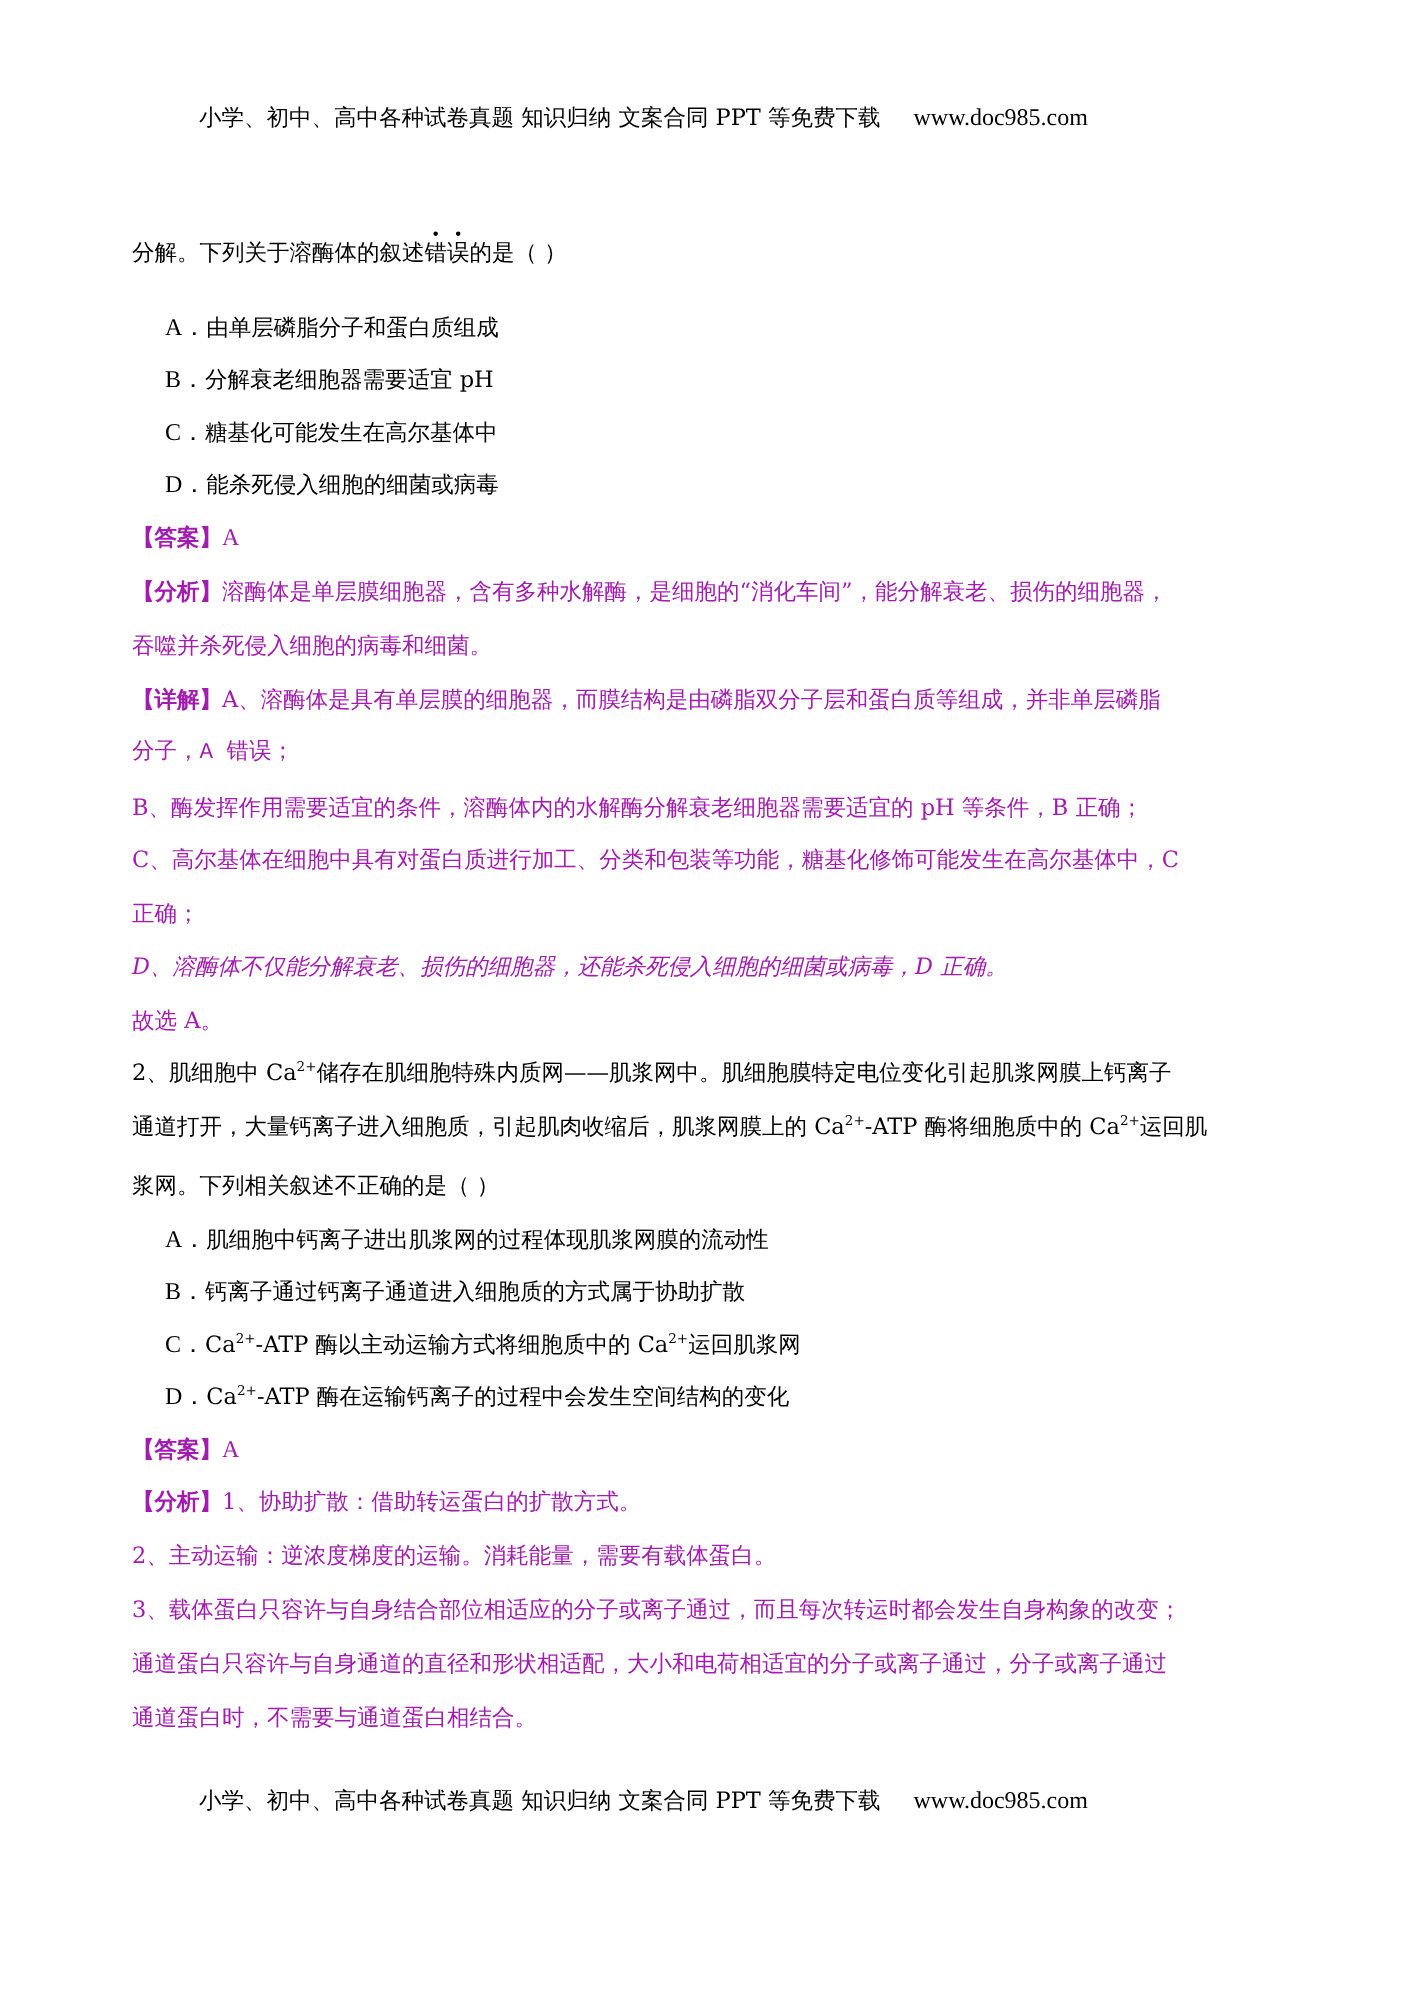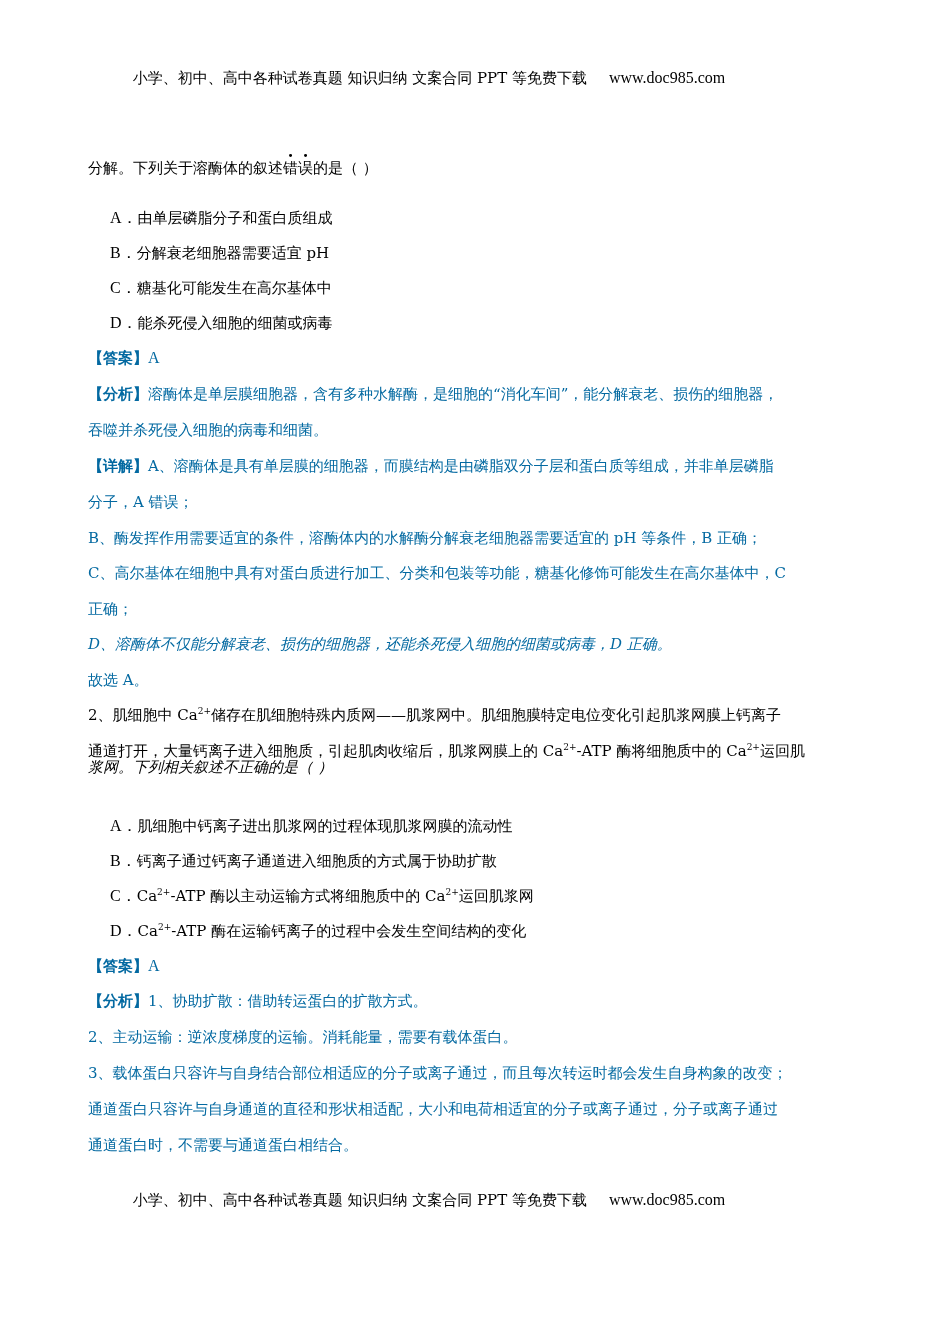--- a/index.html
+++ b/index.html
@@ -15,21 +15,21 @@
     letter-spacing: 0px;
   }
   .header { top: 69px; }
   .footer { top: 1191px; }
   .header .url, .footer .url { margin-left: 22px; font-family: "Liberation Serif", serif; font-size: 16px; }
   .line {
     position: absolute; left: 88px; font-size: 15px; white-space: nowrap;
     line-height: 20px;
   }
   .indent { left: 110px; }
-  .red { color: #0369a1; }
+  .red { color: #a21caf; }
   .bold { font-weight: bold; }
   sup { font-size: 9px; vertical-align: 6px; line-height: 0; }
   .emph { position: relative; }
   .emph::before {
     content: "·"; position: absolute; top: -13px; left: 50%;
     transform: translateX(-50%); font-size: 16px; font-weight: bold;
   }
   .latin { font-family: "Liberation Serif", serif; font-size: 16px; }
 </style>
 </head>
@@ -47,30 +47,30 @@
 <div class="line indent" style="top:243px;"><span class="latin">B．</span><span>分解衰老细胞器需要适宜 pH</span></div>
 <div class="line indent" style="top:278px;"><span class="latin">C．</span><span>糖基化可能发生在高尔基体中</span></div>
 <div class="line indent" style="top:313px;"><span class="latin">D．</span><span>能杀死侵入细胞的细菌或病毒</span></div>
 
 <div class="line red" style="top:348px;"><span class="bold">【答案】</span><span class="latin">A</span></div>
 
 <div class="line red" style="top:384px;"><span class="bold">【分析】</span><span>溶酶体是单层膜细胞器，含有多种水解酶，是细胞的“消化车间”，能分解衰老、损伤的细胞器，</span></div>
 <div class="line red" style="top:420px;">吞噬并杀死侵入细胞的病毒和细菌。</div>
 
 <div class="line red" style="top:456px;"><span class="bold">【详解】</span><span>A、溶酶体是具有单层膜的细胞器，而膜结构是由磷脂双分子层和蛋白质等组成，并非单层磷脂</span></div>
-<div class="line red" style="top:492px;">分子，A 错误；</div>
+<div class="line red" style="top:492px;font-family:Liberation Mono, monospace;">分子，A 错误；</div>
 <div class="line red" style="top:528px;">B、酶发挥作用需要适宜的条件，溶酶体内的水解酶分解衰老细胞器需要适宜的  pH 等条件，B 正确；</div>
 <div class="line red" style="top:563px;text-align:right;">C、高尔基体在细胞中具有对蛋白质进行加工、分类和包装等功能，糖基化修饰可能发生在高尔基体中，C</div>
 <div class="line red" style="top:599px;">正确；</div>
 <div class="line red" style="top:634px;font-style:italic;">D、溶酶体不仅能分解衰老、损伤的细胞器，还能杀死侵入细胞的细菌或病毒，D 正确。</div>
 <div class="line red" style="top:670px;">故选 A。</div>
 
 <div class="line" style="top:705px;"><span>2、肌细胞中 Ca</span><sup>2+</sup><span>储存在肌细胞特殊内质网——肌浆网中。肌细胞膜特定电位变化引起肌浆网膜上钙离子</span></div>
 <div class="line" style="top:741px;text-align:right;"><span>通道打开，大量钙离子进入细胞质，引起肌肉收缩后，肌浆网膜上的 Ca</span><sup>2+</sup><span>-ATP 酶将细胞质中的 Ca</span><sup>2+</sup><span>运回肌</span></div>
-<div class="line" style="top:757px;font-style:italic;">浆网。下列相关叙述不正确的是（     ）</div>
+<div class="line" style="top:780px;">浆网。下列相关叙述不正确的是（     ）</div>
 
 <div class="line indent" style="top:816px;"><span class="latin">A．</span><span>肌细胞中钙离子进出肌浆网的过程体现肌浆网膜的流动性</span></div>
 <div class="line indent" style="top:851px;"><span class="latin">B．</span><span>钙离子通过钙离子通道进入细胞质的方式属于协助扩散</span></div>
 <div class="line indent" style="top:886px;"><span class="latin">C．</span><span>Ca</span><sup>2+</sup><span>-ATP 酶以主动运输方式将细胞质中的 Ca</span><sup>2+</sup><span>运回肌浆网</span></div>
 <div class="line indent" style="top:921px;"><span class="latin">D．</span><span>Ca</span><sup>2+</sup><span>-ATP 酶在运输钙离子的过程中会发生空间结构的变化</span></div>
 
 <div class="line red" style="top:956px;"><span class="bold">【答案】</span><span class="latin">A</span></div>
 
 <div class="line red" style="top:991px;"><span class="bold">【分析】</span><span>1、协助扩散：借助转运蛋白的扩散方式。</span></div>
 <div class="line red" style="top:1027px;">2、主动运输：逆浓度梯度的运输。消耗能量，需要有载体蛋白。</div>

